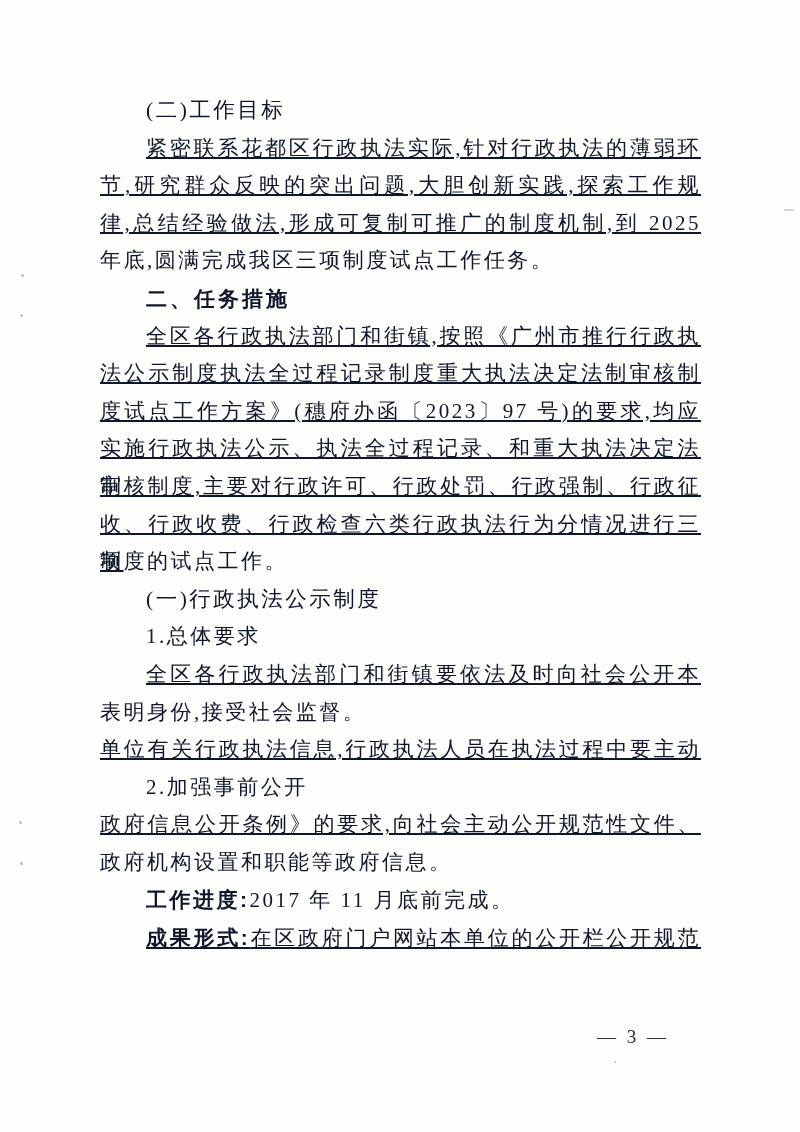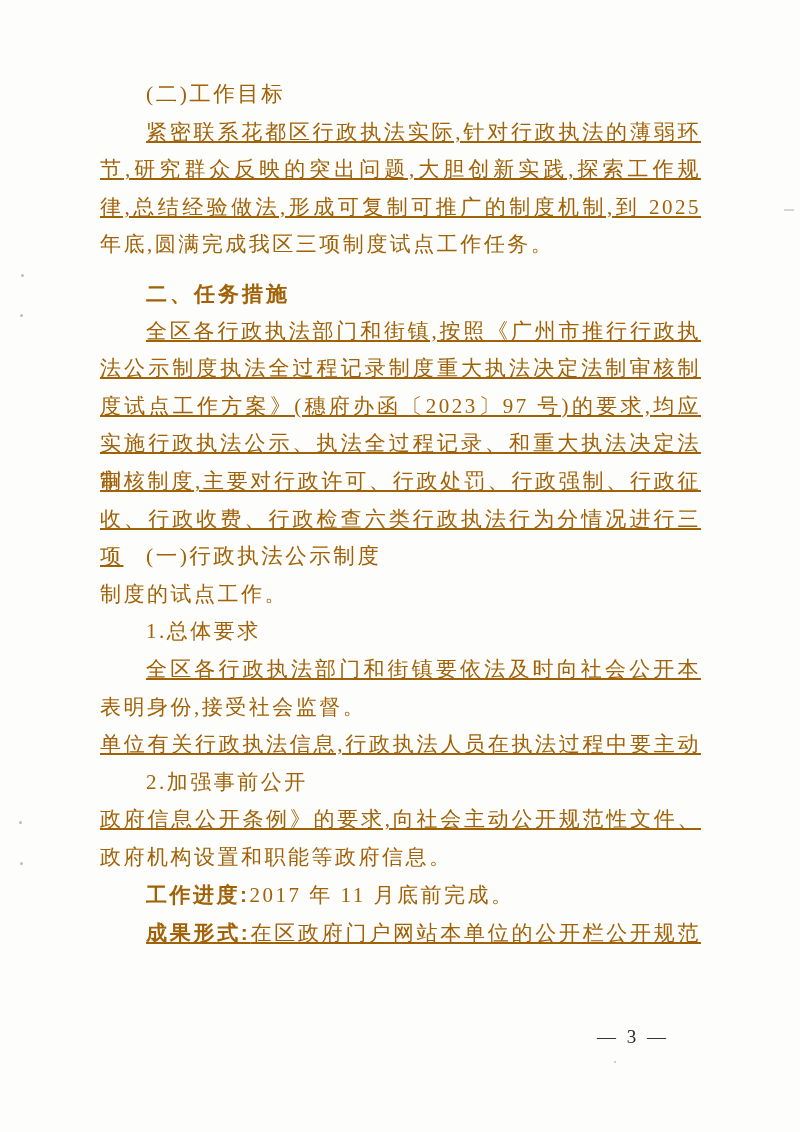--- a/index.html
+++ b/index.html
@@ -10,40 +10,40 @@
     position: relative;
     overflow: hidden;
   }
   .page {
     position: absolute; inset: 0;
     background: #fdfdfc;
     color: #1d1d1d;
   }
   .doc {
     position: absolute;
-    left: 100px; top: 76px;
+    left: 100px; top: 92px;
     width: 601px;
     font-size: 21px;
     letter-spacing: 2.5px;
-    color: #a16207;
+    color: #0f172a;
   }
   .ln {
     height: 37.6px;
     line-height: 37.6px;
     text-align: left;
     white-space: normal;
     overflow: visible;
   }
   .j {
     text-align: justify;
     text-align-last: justify;
     text-decoration: underline;
   }
   .ind { padding-left: 46px; }
-  .mt  { margin-top: 11px; }
+  .mt  { margin-top: 0; }
   .h-kai {
     font-weight: 500;
     font-size: 21.5px;
   }
   .h-hei {
     font-family: "Liberation Sans", "DejaVu Sans", sans-serif;
     font-weight: 700;
     font-size: 21px;
     letter-spacing: 3px;
   }
@@ -84,22 +84,22 @@
     <div class="ln j">节,研究群众反映的突出问题,大胆创新实践,探索工作规</div>
     <div class="ln j">律,总结经验做法,形成可复制可推广的制度机制,到 2025</div>
     <div class="ln">年底,圆满完成我区三项制度试点工作任务。</div>
     <div class="ln h-hei ind mt">二、任务措施</div>
     <div class="ln ind j">全区各行政执法部门和街镇,按照《广州市推行行政执</div>
     <div class="ln j">法公示制度执法全过程记录制度重大执法决定法制审核制</div>
     <div class="ln j">度试点工作方案》(穗府办函〔2023〕97 号)的要求,均应</div>
     <div class="ln j">实施行政执法公示、执法全过程记录、和重大执法决定法制</div>
     <div class="ln j">审核制度,主要对行政许可、行政处罚、行政强制、行政征</div>
     <div class="ln j">收、行政收费、行政检查六类行政执法行为分情况进行三项</div>
+    <div class="ln">制度的试点工作。</div>
     <div class="ln h-kai ind">(一)行政执法公示制度</div>
-    <div class="ln">制度的试点工作。</div>
     <div class="ln ind">1.总体要求</div>
     <div class="ln ind j">全区各行政执法部门和街镇要依法及时向社会公开本</div>
     <div class="ln">表明身份,接受社会监督。</div>
     <div class="ln j">单位有关行政执法信息,行政执法人员在执法过程中要主动</div>
     <div class="ln ind">2.加强事前公开</div>
     <div class="ln j">政府信息公开条例》的要求,向社会主动公开规范性文件、</div>
     <div class="ln">政府机构设置和职能等政府信息。</div>
     <div class="ln ind">
       <span class="pfx">工作进度:</span><span>2017 年 11 月底前完成。</span>
     </div>

